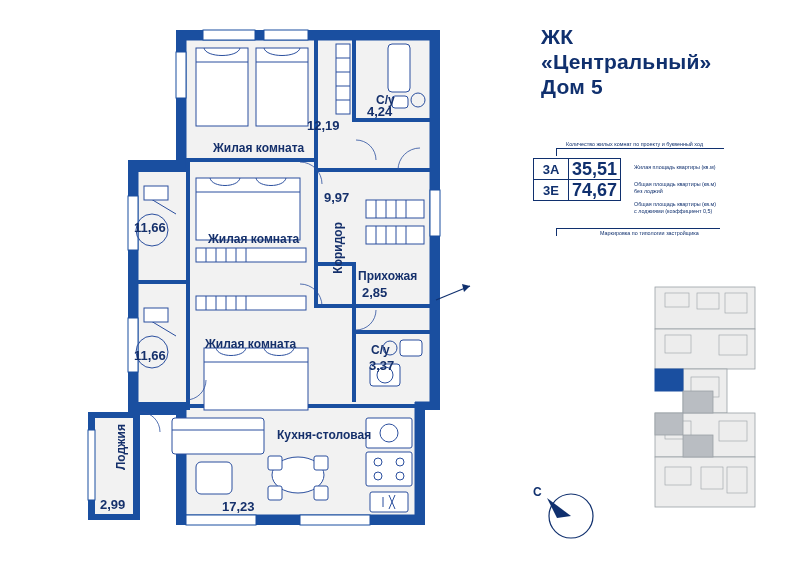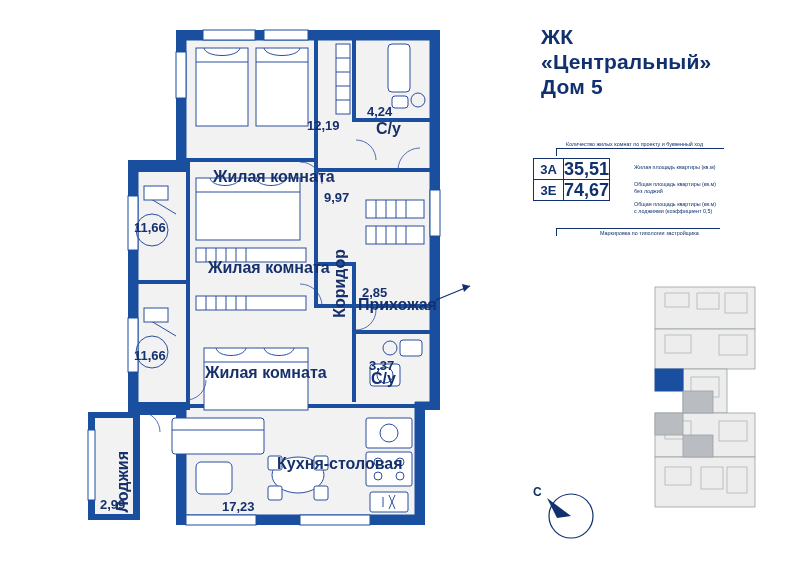--- a/index.html
+++ b/index.html
@@ -32,21 +32,21 @@
     color: #10306e;
     letter-spacing: 0.2px;
     margin-left: 8px;
   }
   .title-block div { white-space: nowrap; }
 
   .spec-table {
     position: absolute;
     left: 533px;
     top: 158px;
-    width: 77px;
+    width: 88px;
     border: 1.4px solid #10306e;
     box-sizing: border-box;
   }
   .spec-row {
     display: flex;
     height: 20px;
     align-items: stretch;
   }
   .spec-row + .spec-row { border-top: 1.2px solid #10306e; }
   .spec-type {
@@ -85,25 +85,24 @@
     top: 398px;
     font-weight: bold;
     font-size: 17px;
     line-height: 22px;
     color: #10306e;
   }
 
   
   .room-name {
     position: absolute;
-    font-size: 16px;
+    font-size: 12px;
     font-weight: bold;
     color: #15306b;
     white-space: nowrap;
-    margin-top: 27px;
   }
   .room-area {
     position: absolute;
     font-size: 13px;
     font-weight: bold;
     color: #15306b;
     white-space: nowrap;
   }
   .room-name.vertical, .room-area.vertical {
     writing-mode: vertical-rl;

